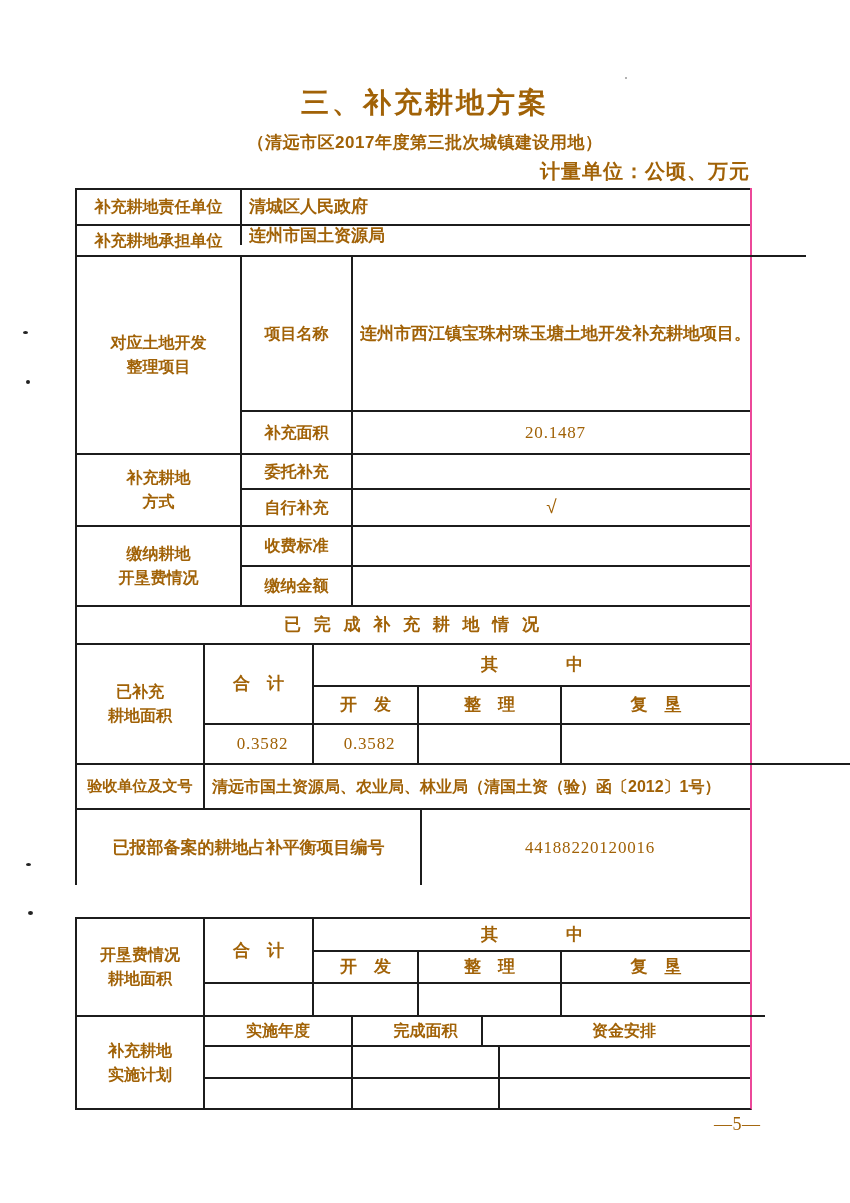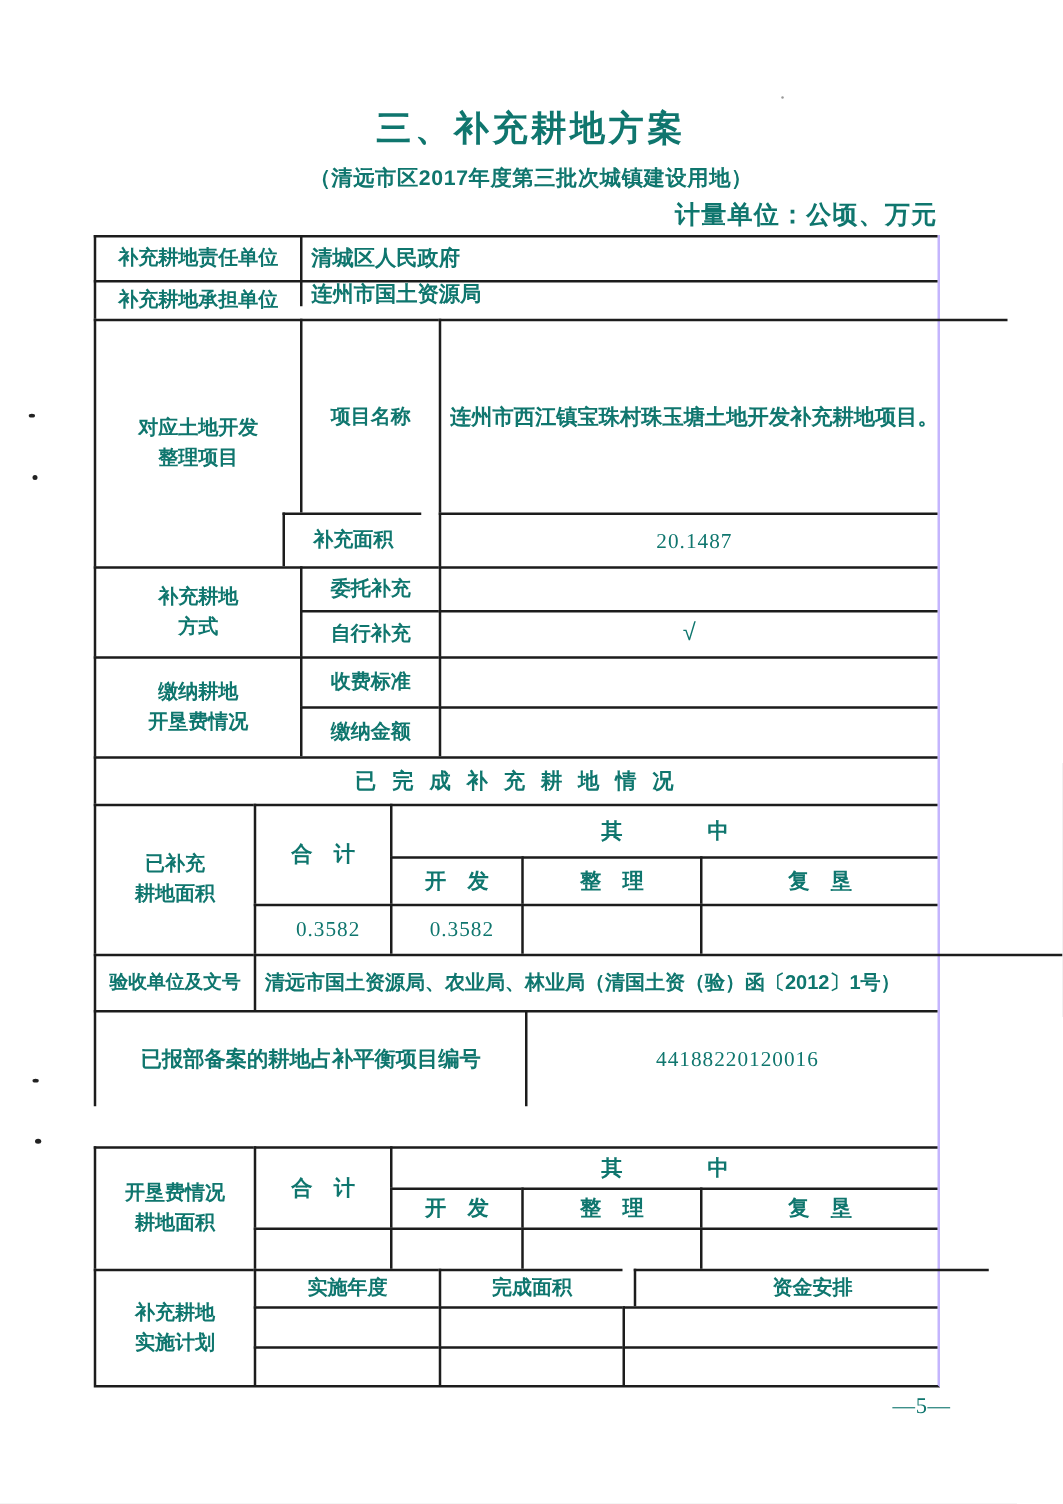--- a/index.html
+++ b/index.html
@@ -1,35 +1,35 @@
 <!DOCTYPE html>
 <html><head>
 <meta charset="utf-8">
 <style>
   html,body{margin:0;padding:0;background:#e8e8e8;}
   .sheet{
     position:relative;width:850px;height:1203px;background:#ffffff;
-    font-family:"Liberation Sans",sans-serif;color:#0f766e;overflow:hidden;
+    font-family:"Liberation Sans",sans-serif;color:#a16207;overflow:hidden;
     margin:0 auto;
   }
   .doc-title{
     position:absolute;left:0;right:0;top:84px;text-align:center;
     font-size:28px;font-weight:bold;letter-spacing:3px;
   }
   .doc-subtitle{
     position:absolute;left:0;right:0;top:131px;text-align:center;
     font-size:17px;font-weight:bold;letter-spacing:0.5px;
   }
   .unit-note{
     position:absolute;right:100px;top:158px;
     font-size:20px;font-weight:bold;letter-spacing:1px;
   }
   .tbl{
     position:absolute;left:75px;top:188px;width:675px;height:920px;
-    border-right:2px solid #c4b5fd;border-bottom:2px solid #1c1c1c;
+    border-right:2px solid #ec4899;border-bottom:2px solid #1c1c1c;
   }
   .c{
     position:absolute;box-sizing:border-box;
     border-left:2px solid #1c1c1c;border-top:2px solid #1c1c1c;
     display:flex;align-items:center;justify-content:center;
     text-align:center;white-space:pre-line;
     font-weight:bold;font-size:16px;line-height:1.5;padding:1px 2px;
   }
   .tl{justify-content:flex-start;text-align:right;padding-left:7px;}
   .big{font-size:17px;}
@@ -57,21 +57,21 @@
     <div class="c" style="left:0;top:0;width:165px;height:36px">补充耕地责任单位</div>
     <div class="c tl big" style="left:165px;top:0;width:510px;height:36px">清城区人民政府</div>
 
     <div class="c" style="left:0;top:36px;width:165px;height:31px">补充耕地承担单位</div>
     <div class="c tl big" style="left:165px;top:36px;width:510px;height:21px">连州市国土资源局</div>
 
     <div class="c" style="left:0;top:67px;width:165px;height:198px">对应土地开发
 整理项目</div>
     <div class="c" style="left:165px;top:67px;width:111px;height:155px">项目名称</div>
     <div class="c tl big" style="left:276px;top:67px;width:455px;height:155px">连州市西江镇宝珠村珠玉塘土地开发补充耕地项目。</div>
-    <div class="c" style="left:151px;top:222px;width:111px;height:43px">补充面积</div>
+    <div class="c" style="left:165px;top:222px;width:111px;height:43px">补充面积</div>
     <div class="c num" style="left:276px;top:222px;width:399px;height:43px">20.1487</div>
 
     <div class="c" style="left:0;top:265px;width:165px;height:72px">补充耕地
 方式</div>
     <div class="c" style="left:165px;top:265px;width:111px;height:35px">委托补充</div>
     <div class="c" style="left:276px;top:265px;width:399px;height:35px"></div>
     <div class="c" style="left:165px;top:300px;width:111px;height:37px">自行补充</div>
     <div class="c chk" style="left:276px;top:300px;width:399px;height:37px">√</div>
 
     <div class="c" style="left:0;top:337px;width:165px;height:80px">缴纳耕地
@@ -111,21 +111,21 @@
     <div class="c big" style="left:485px;top:762px;width:190px;height:32px">复　垦</div>
     <div class="c num" style="left:128px;top:794px;width:109px;height:33px"></div>
     <div class="c num" style="left:237px;top:794px;width:105px;height:33px"></div>
     <div class="c num" style="left:342px;top:794px;width:143px;height:33px"></div>
     <div class="c num" style="left:485px;top:794px;width:190px;height:33px"></div>
 
     <div class="c" style="left:0;top:827px;width:128px;height:93px">补充耕地
 实施计划</div>
     <div class="c" style="left:128px;top:827px;width:148px;height:30px">实施年度</div>
     <div class="c" style="left:276px;top:827px;width:147px;height:30px">完成面积</div>
-    <div class="c" style="left:432px;top:827px;width:284px;height:30px">资金安排</div>
+    <div class="c" style="left:406px;top:827px;width:284px;height:30px">资金安排</div>
 
     <div class="c num" style="left:128px;top:857px;width:148px;height:32px"></div>
     <div class="c num" style="left:276px;top:857px;width:147px;height:32px"></div>
     <div class="c num" style="left:423px;top:857px;width:252px;height:32px"></div>
 
     <div class="c num" style="left:128px;top:889px;width:148px;height:31px"></div>
     <div class="c num" style="left:276px;top:889px;width:147px;height:31px"></div>
     <div class="c num" style="left:423px;top:889px;width:252px;height:31px"></div>
 
   </div>

